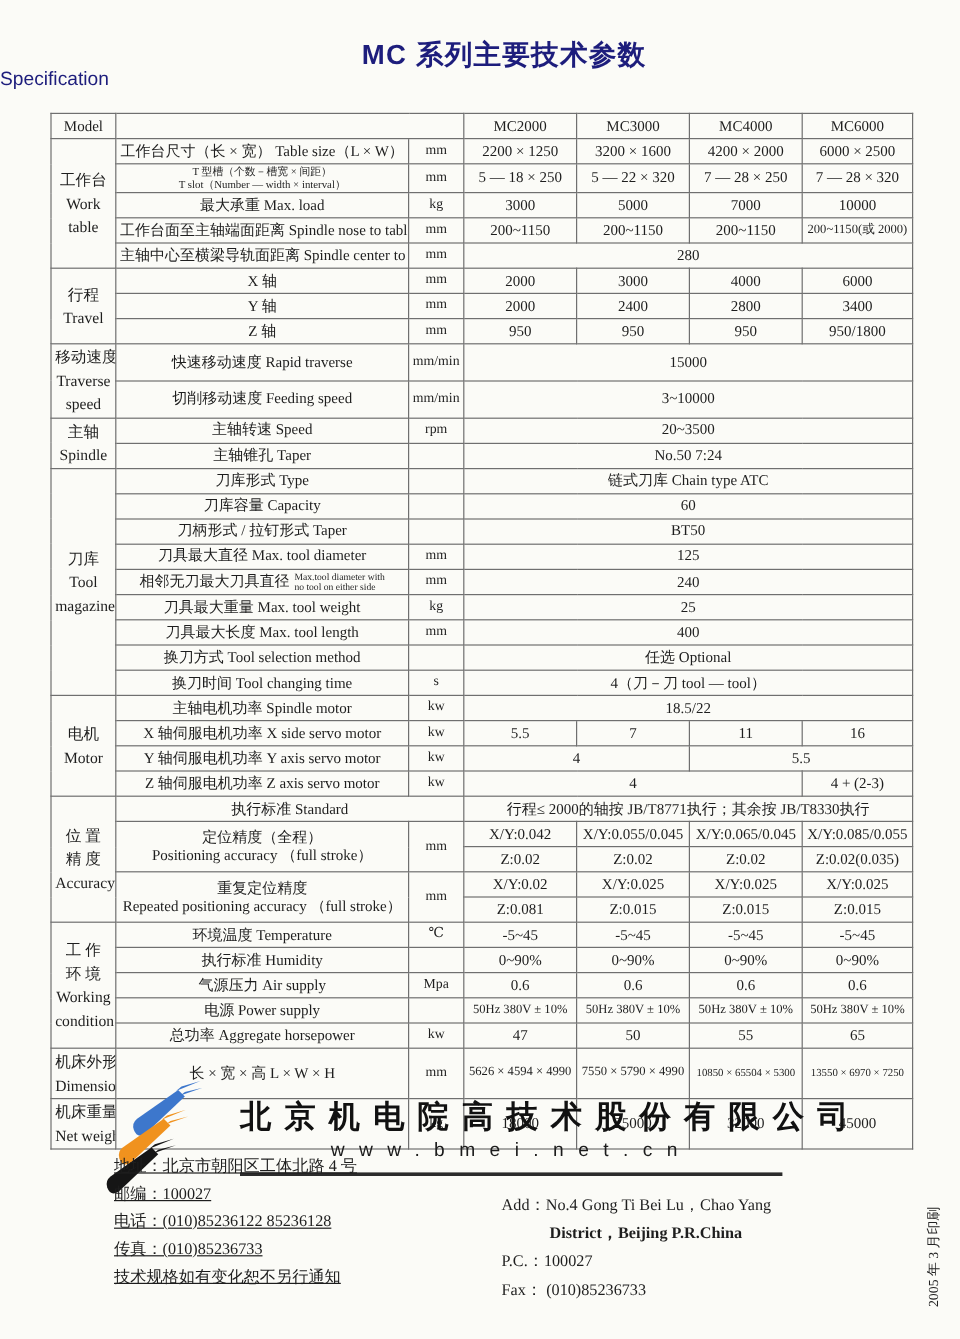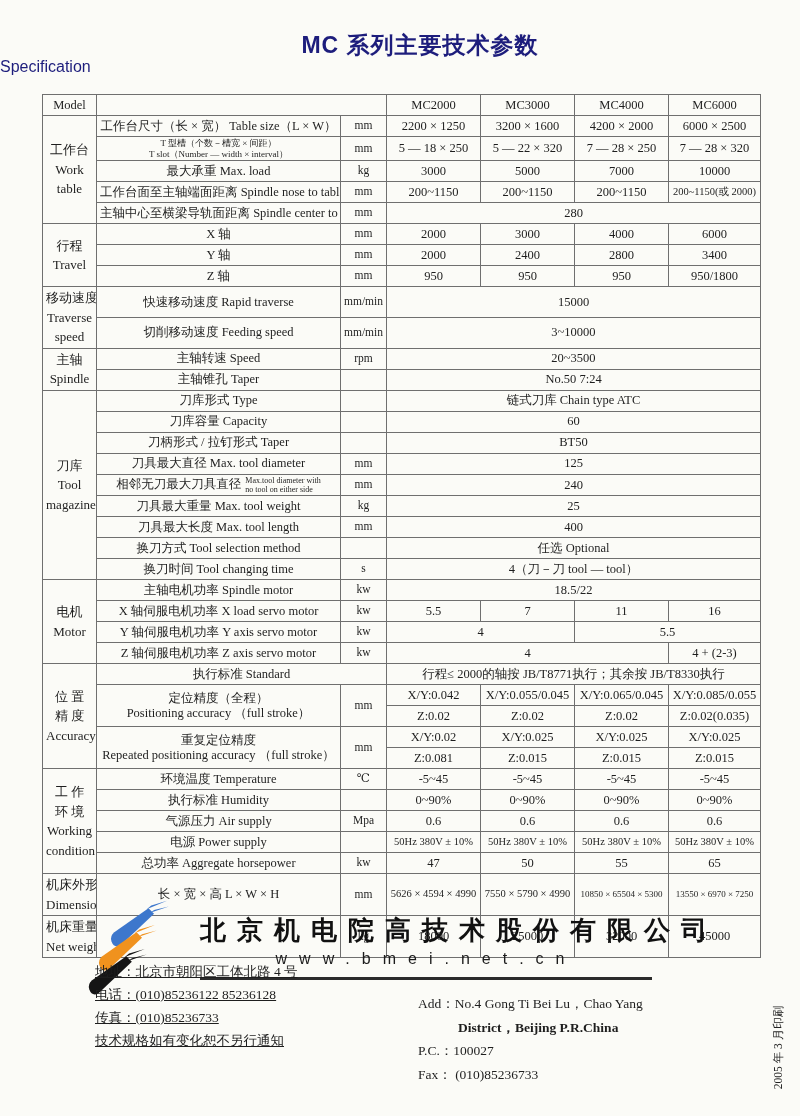--- a/index.html
+++ b/index.html
@@ -251,21 +251,21 @@
       <tr>
         <td rowspan="4" class="sec">
           <div>电机</div>
           <div>Motor</div>
         </td>
         <td class="param">主轴电机功率  Spindle motor</td>
         <td class="unitcell">kw</td>
         <td colspan="4">18.5/22</td>
       </tr>
       <tr>
-        <td class="param">X 轴伺服电机功率  X load servo motor</td>
+        <td class="param">X 轴伺服电机功率  X side servo motor</td>
         <td class="unitcell">kw</td>
         <td>5.5</td>
         <td>7</td>
         <td>11</td>
         <td>16</td>
       </tr>
       <tr>
         <td class="param">Y 轴伺服电机功率  Y axis servo motor</td>
         <td class="unitcell">kw</td>
         <td colspan="2">4</td>
@@ -407,20 +407,21 @@
     <use href="#stroke" fill="#151515" transform="translate(0,54)"></use>
   </svg>
 </div>
 
 <div class="company-name">北京机电院高技术股份有限公司</div>
 <div class="website">www.bmei.net.cn</div>
 <div class="website-rule"></div>
 
 <div class="contact-cn">
   <div>地址：北京市朝阳区工体北路 4 号</div>
+  <div>邮编：100027</div>
   <div>电话：(010)85236122 85236128</div>
   <div>传真：(010)85236733</div>
   <div>技术规格如有变化恕不另行通知</div>
 </div>
 
 <div class="contact-en">
   <div>Add：No.4 Gong Ti Bei Lu，Chao Yang</div>
   <div class="indent">District，Beijing P.R.China</div>
   <div>P.C.：100027</div>
   <div>Fax：  (010)85236733</div>

